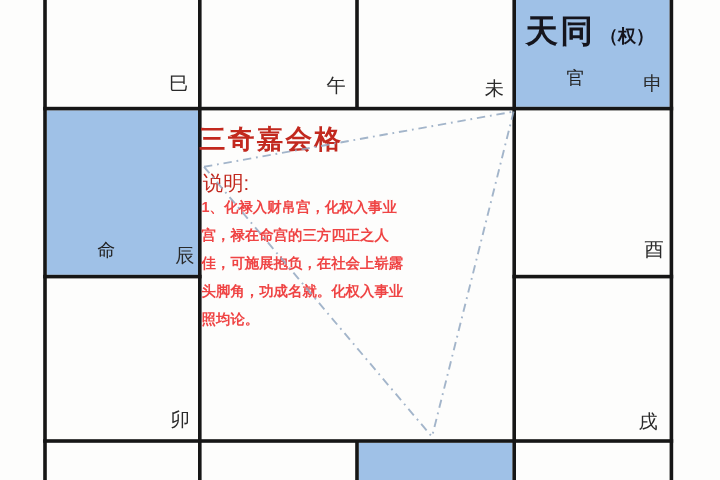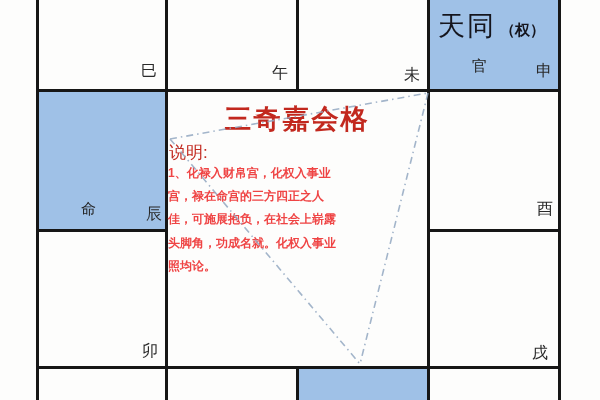--- a/index.html
+++ b/index.html
@@ -7,28 +7,28 @@
     position:relative;width:600px;height:400px;overflow:hidden;
     background:#fdfdfc;
     font-family:"Liberation Sans","DejaVu Sans",sans-serif;
     color:#1d1d1d;
   }
   .fill{position:absolute;background:#9fc1e7;}
   .gl{position:absolute;background:#161616;}
   .lbl{position:absolute;font-size:16px;color:#2a2a2a;line-height:1;white-space:nowrap;}
   .palace-lbl{position:absolute;font-size:15px;color:#222;line-height:1;white-space:nowrap;}
   .star-block{position:absolute;white-space:nowrap;color:#15151d;}
-  .star-name{font-weight:normal;letter-spacing:2px;}
+  .star-name{font-weight:bold;letter-spacing:2px;}
   .star-hua{font-weight:bold;font-size:15px;margin-left:4px;}
   #shen-star .star-name{font-size:27px;}
   #chen-star .star-name{font-size:30px;}
   #chen-star .star-hua{font-size:16px;}
   .center-title{
-    position:absolute;left:166px;top:101px;width:262px;text-align:center;
-    font-size:27px;font-weight:bold;color:#c2281e;letter-spacing:2px;white-space:nowrap;
+    position:absolute;left:166px;top:101px;width:262px;
+    font-size:22px;font-weight:bold;color:#c2281e;letter-spacing:2px;white-space:nowrap;
   }
   .center-label{
     position:absolute;left:169px;top:141px;
     font-size:17px;font-weight:normal;color:#c2281e;white-space:nowrap;
   }
   .desc{
     position:absolute;left:168px;top:162px;width:266px;
     font-size:12px;font-weight:600;line-height:23.2px;color:#ef4444;
   }
   .desc div{white-space:nowrap;}

